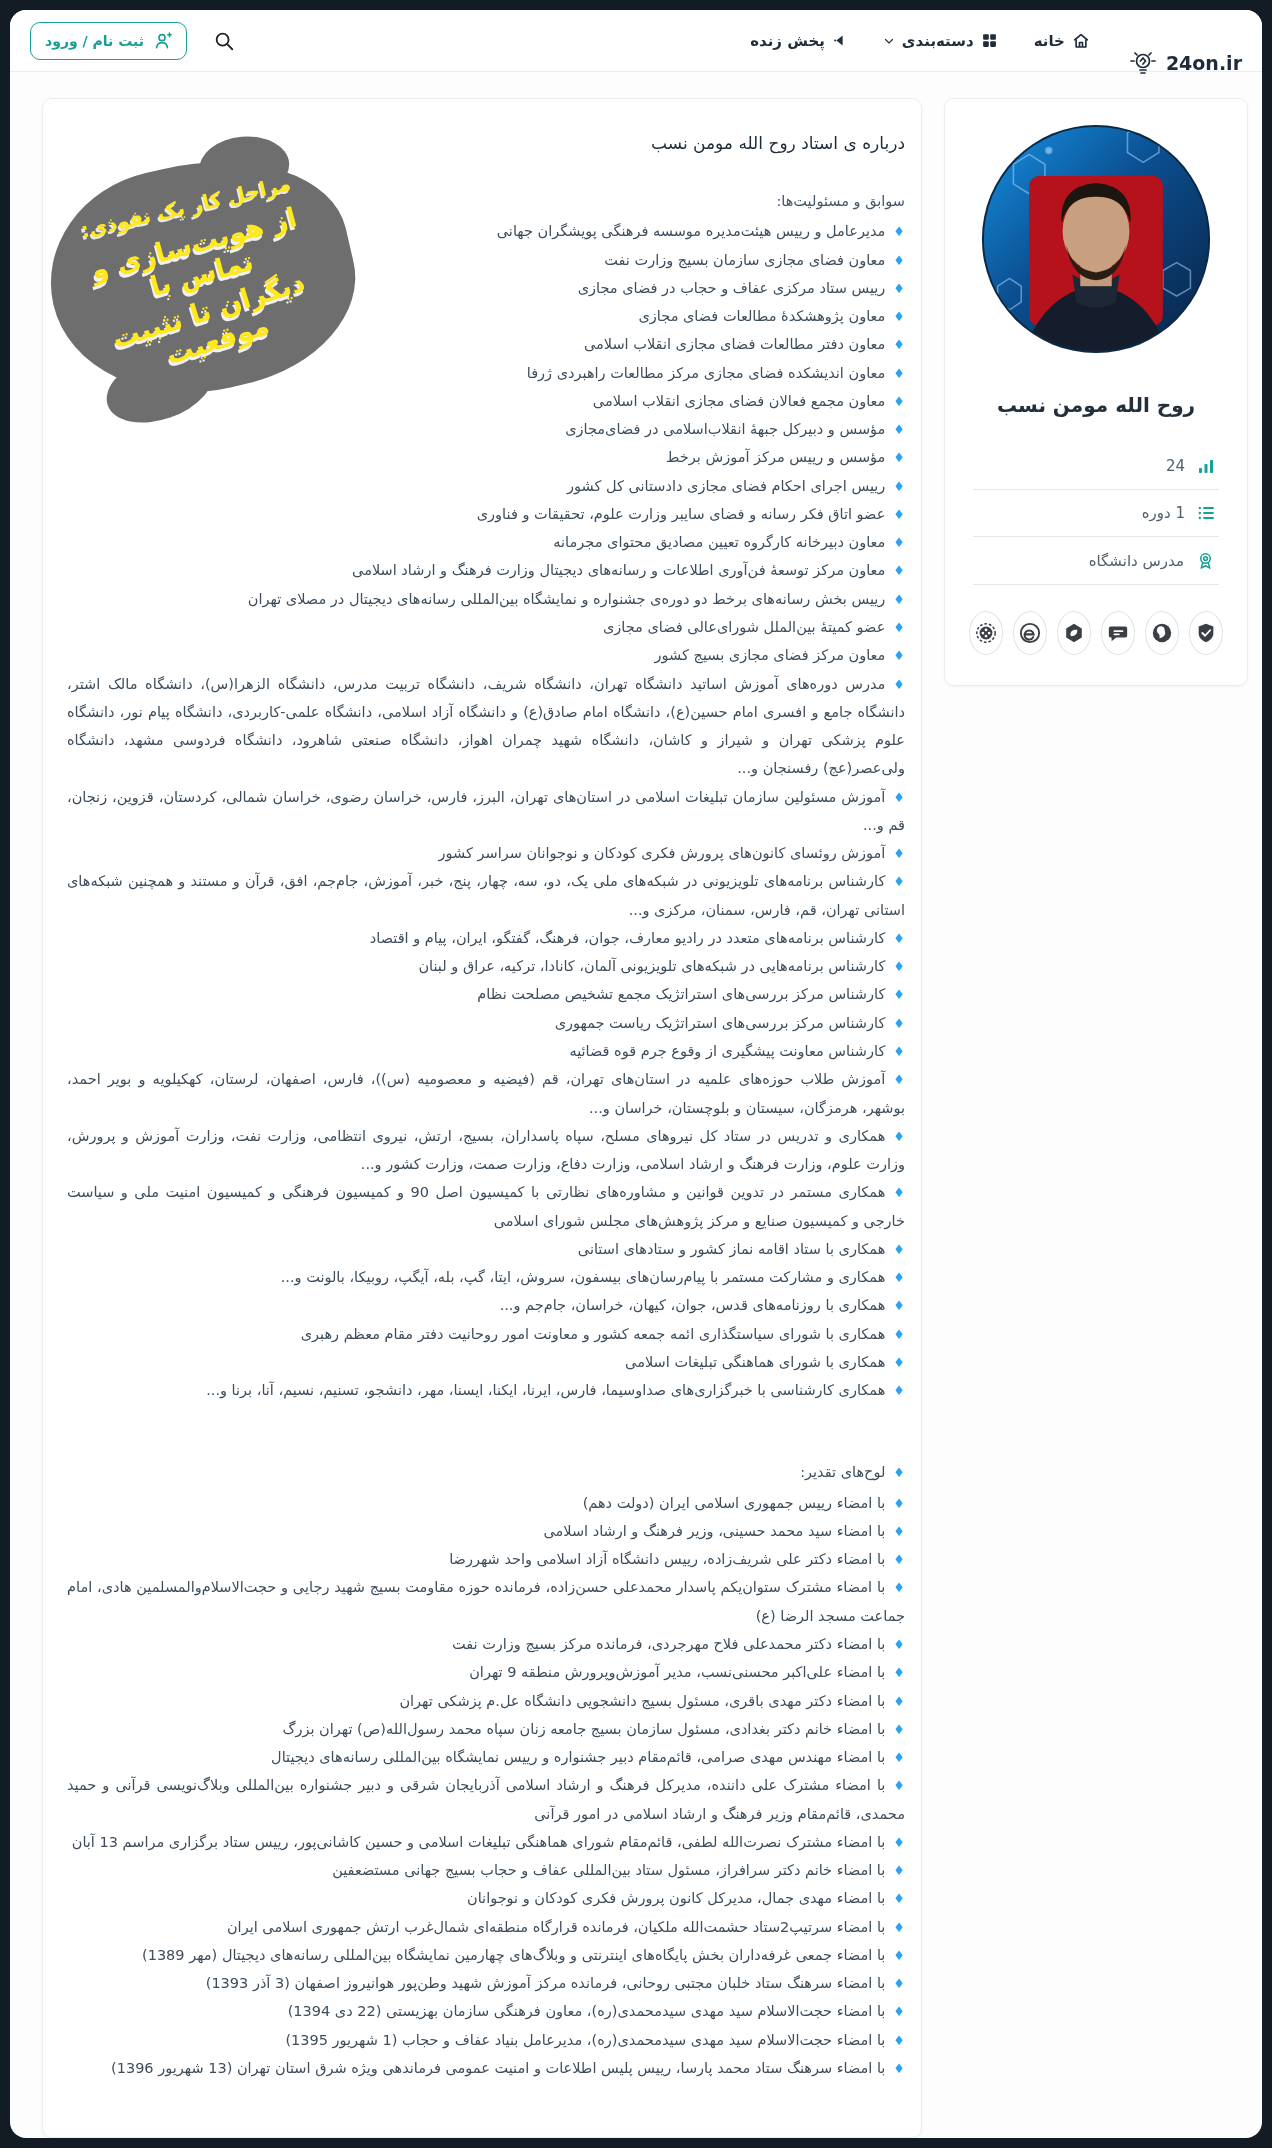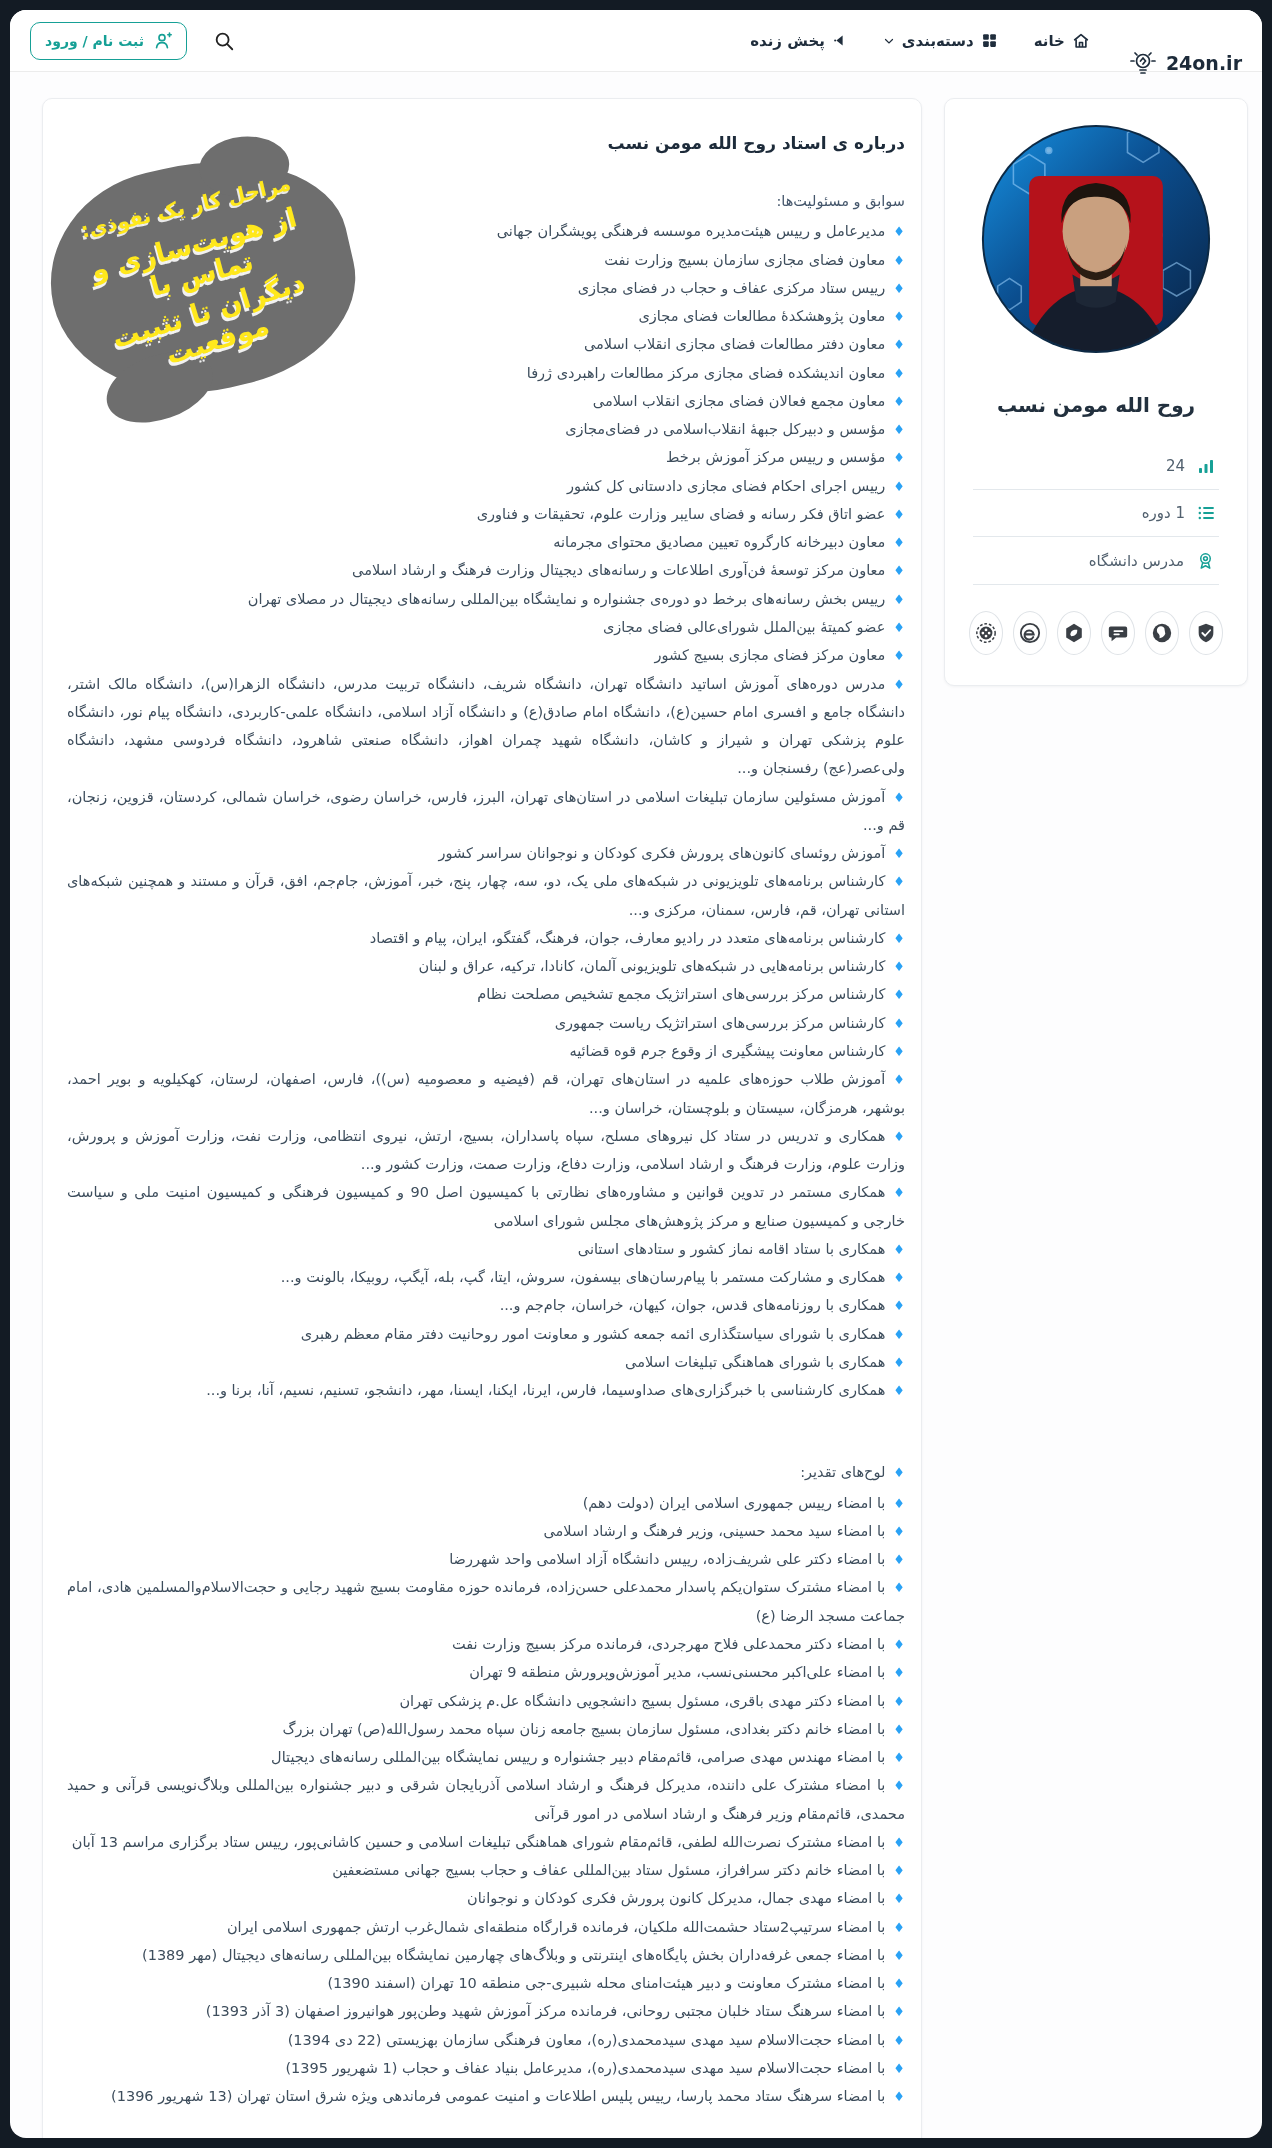--- a/index.html
+++ b/index.html
@@ -52,21 +52,21 @@
   .stat-row .val { color:#51606e; }
   .stat-divider { border:none; border-top:1px solid #e3e8ec; margin:0 4px; }
   .socials { display:flex; justify-content:center; gap:10px; margin-top:26px; }
   .social-circle {
     width:44px; height:44px; border-radius:50%;
     border:1px solid #dfe3e7; display:flex; align-items:center; justify-content:center;
     cursor:pointer; background:#fff;
   }
   
   .main-card { width:880px; padding:34px 16px 44px 24px; position:relative; min-height:2040px; }
-  .page-title { font-size:17px; font-weight:bold; color:#1d2b3a; margin-bottom:34px; }
+  .page-title { font-size:17px; font-weight:normal; color:#1d2b3a; margin-bottom:34px; }
   .section-label { font-size:14.5px; color:#44566b; line-height:1.95; }
   .list { margin-top:2px; }
   .item {
     font-size:14.5px; color:#3d4d5c; line-height:1.95;
     text-align:justify;
   }
   .diamond { color:#2aa2f5; font-size:13px; margin-left:8px; display:inline-block; }
   .section2 { margin-top:54px; }
   .section2 .section-label-row { font-size:14.5px; color:#3d4d5c; line-height:1.95; }
   
@@ -418,21 +418,20 @@
             <div class="item"><span class="diamond">♦</span><span>با امضاء مشترک نصرت‌الله لطفی، قائم‌مقام شورای هماهنگی تبلیغات اسلامی و حسین کاشانی‌پور، رییس ستاد برگزاری مراسم 13 آبان</span></div>
 
             <div class="item"><span class="diamond">♦</span><span>با امضاء خانم دکتر سرافراز، مسئول ستاد بین‌المللی عفاف و حجاب بسیج جهانی مستضعفین</span></div>
 
             <div class="item"><span class="diamond">♦</span><span>با امضاء مهدی جمال، مدیرکل کانون پرورش فکری کودکان و نوجوانان</span></div>
 
             <div class="item"><span class="diamond">♦</span><span>با امضاء سرتیپ2ستاد حشمت‌الله ملکیان، فرمانده قرارگاه منطقه‌ای شمال‌غرب ارتش جمهوری اسلامی ایران</span></div>
 
             <div class="item"><span class="diamond">♦</span><span>با امضاء جمعی غرفه‌داران بخش پایگاه‌های اینترنتی و وبلاگ‌های چهارمین نمایشگاه بین‌المللی رسانه‌های دیجیتال (مهر 1389)</span></div>
 
-            <div class="item"><span class="diamond">♦</span><span>با امضاء مشترک معاونت و دبیر هیئت‌امنای محله شبیری-جی منطقه 10 تهران (اسفند 1390)</span></div>
 
             <div class="item"><span class="diamond">♦</span><span>با امضاء سرهنگ ستاد خلبان مجتبی روحانی، فرمانده مرکز آموزش شهید وطن‌پور هوانیروز اصفهان (3 آذر 1393)</span></div>
 
             <div class="item"><span class="diamond">♦</span><span>با امضاء حجت‌الاسلام سید مهدی سیدمحمدی(ره)، معاون فرهنگی سازمان بهزیستی (22 دی 1394)</span></div>
 
             <div class="item"><span class="diamond">♦</span><span>با امضاء حجت‌الاسلام سید مهدی سیدمحمدی(ره)، مدیرعامل بنیاد عفاف و حجاب (1 شهریور 1395)</span></div>
 
             <div class="item"><span class="diamond">♦</span><span>با امضاء سرهنگ ستاد محمد پارسا، رییس پلیس اطلاعات و امنیت عمومی فرماندهی ویژه شرق استان تهران (13 شهریور 1396)</span></div>
 
           </div>

